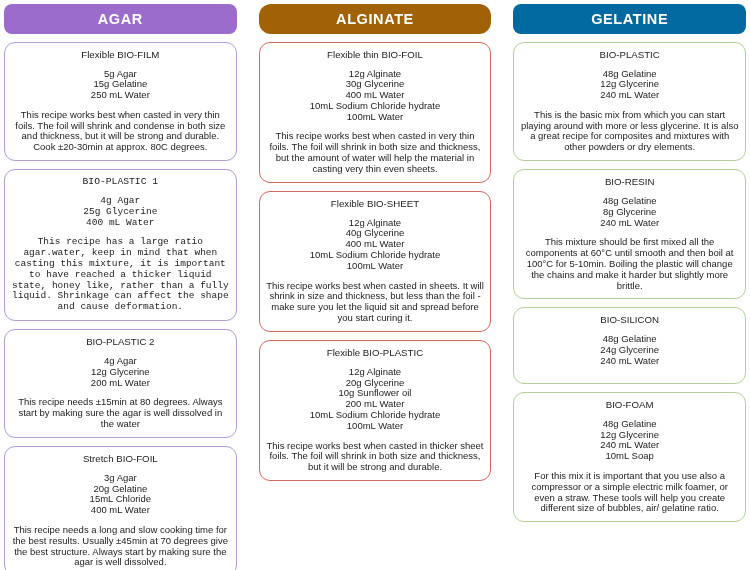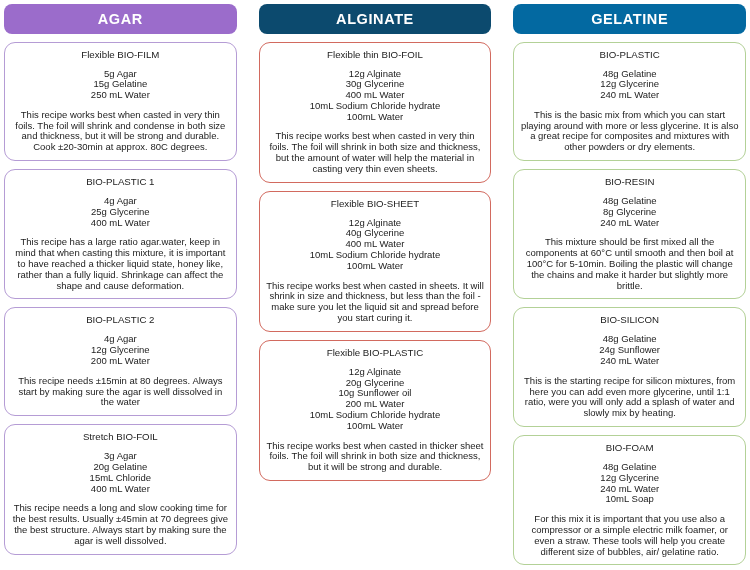--- a/index.html
+++ b/index.html
@@ -82,21 +82,21 @@
   <article class="card" style="border-color: rgb(181, 156, 213);">
     <h3 class="card-title">Flexible BIO-FILM</h3>
     <div class="ingredients">
             <div class="ingredient-line">5g Agar</div>
             <div class="ingredient-line">15g Gelatine</div>
             <div class="ingredient-line">250 mL Water</div>
           </div>
     <p class="desc">This recipe works best when casted in very thin foils. The foil will shrink and condense in both size and thickness, but it will be strong and durable. Cook ±20-30min at approx. 80C degrees.</p>
   </article>
 
-  <article class="card" style="border-color: rgb(181, 156, 213);">
+  <article class="card" style="border-color: rgb(181, 156, 213); font-family: Liberation Mono, monospace;">
     <h3 class="card-title">BIO-PLASTIC 1</h3>
     <div class="ingredients">
             <div class="ingredient-line">4g Agar</div>
             <div class="ingredient-line">25g Glycerine</div>
             <div class="ingredient-line">400 mL Water</div>
           </div>
     <p class="desc">This recipe has a large ratio agar.water, keep in mind that when casting this mixture, it is important to have reached a thicker liquid state, honey like, rather than a fully liquid. Shrinkage can affect the shape and cause deformation.</p>
   </article>
 
   <article class="card" style="border-color: rgb(181, 156, 213);">
@@ -116,21 +116,21 @@
             <div class="ingredient-line">20g Gelatine</div>
             <div class="ingredient-line">15mL Chloride</div>
             <div class="ingredient-line">400 mL Water</div>
           </div>
     <p class="desc">This recipe needs a long and slow cooking time for the best results. Usually ±45min at 70 degrees give the best structure. Always start by making sure the agar is well dissolved.</p>
   </article>
 </div>
   </section>
 
   <section class="column">
-    <header class="col-header" style="background: #0c4a6e;">
+    <header class="col-header" style="background: #a16207; border-radius: 12px;">
       <span>ALGINATE</span>
     </header>
     <div class="cards">
   <article class="card" style="border-color: rgb(210, 106, 95);">
     <h3 class="card-title">Flexible thin BIO-FOIL</h3>
     <div class="ingredients">
             <div class="ingredient-line">12g Alginate</div>
             <div class="ingredient-line">30g Glycerine</div>
             <div class="ingredient-line">400 mL Water</div>
             <div class="ingredient-line">10mL Sodium Chloride hydrate</div>
@@ -188,24 +188,23 @@
             <div class="ingredient-line">8g Glycerine</div>
             <div class="ingredient-line">240 mL Water</div>
           </div>
     <p class="desc">This mixture should be first mixed all the components at 60°C until smooth and then boil at 100°C for 5-10min. Boiling the plastic will change the chains and make it harder but slightly more brittle.</p>
   </article>
 
   <article class="card" style="border-color: rgb(179, 209, 151);">
     <h3 class="card-title">BIO-SILICON</h3>
     <div class="ingredients">
             <div class="ingredient-line">48g Gelatine</div>
-            <div class="ingredient-line">24g Sunflower</div>
-            <div class="ingredient-line">240 mL Water</div>
-          </div>
-    <p class="desc">This is the starting recipe for silicon mixtures, from here you can add even more glycerine, until 1:1 ratio, were you will only add a splash of water and slowly mix by heating.</p>
+            <div class="ingredient-line">24g Glycerine</div>
+            <div class="ingredient-line">240 mL Water</div>
+          </div>
   </article>
 
   <article class="card" style="border-color: rgb(179, 209, 151);">
     <h3 class="card-title">BIO-FOAM</h3>
     <div class="ingredients">
             <div class="ingredient-line">48g Gelatine</div>
             <div class="ingredient-line">12g Glycerine</div>
             <div class="ingredient-line">240 mL Water</div>
             <div class="ingredient-line">10mL Soap</div>
           </div>

